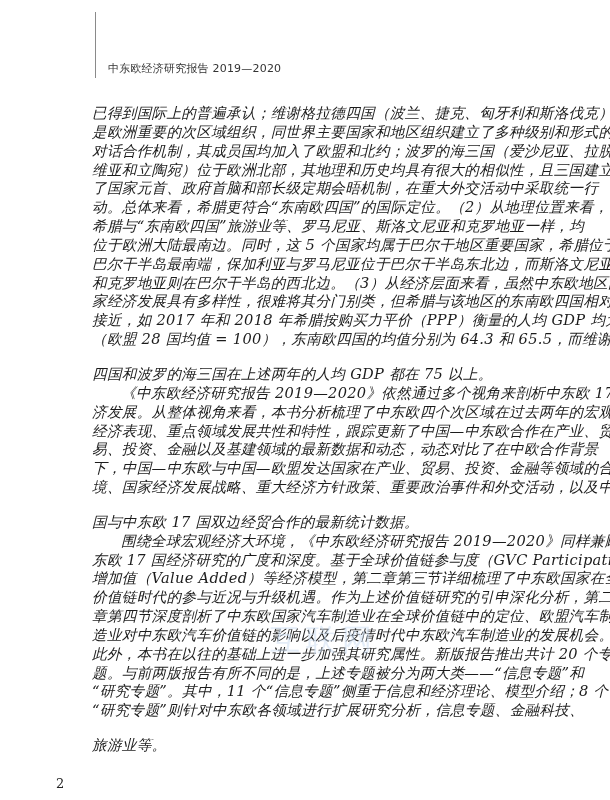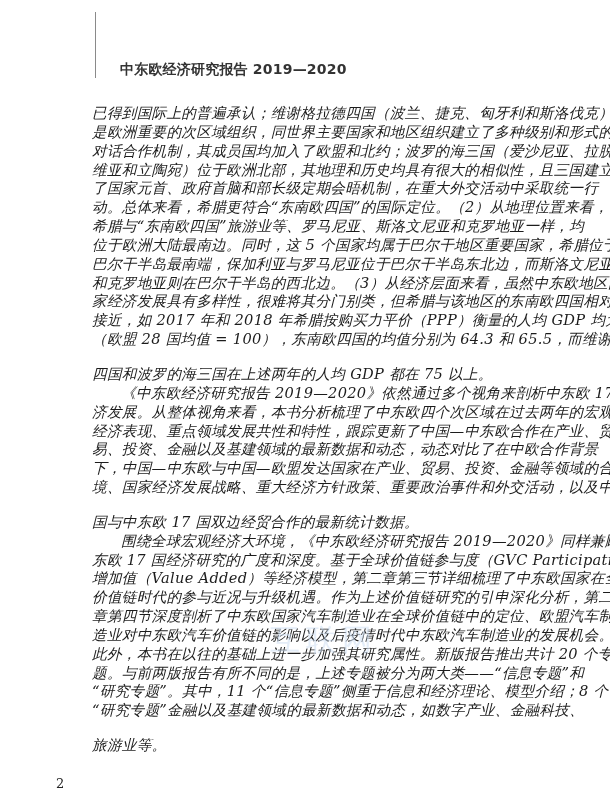--- a/index.html
+++ b/index.html
@@ -1,20 +1,20 @@
 <!DOCTYPE html>
 <html><head>
 <meta charset="utf-8">
 <style>
   html, body { margin: 0; padding: 0; background: #ffffff; }
   body { width: 610px; height: 800px; position: relative; overflow: hidden;
          font-family: "DejaVu Serif", "Liberation Serif", serif; color: #1c1c1c; }
   .header-rule { position: absolute; left: 95px; top: 12px; width: 1px; height: 66px; background: #8a8a8a; }
-  .header-title { position: absolute; left: 120px; top: 61px; font-family: "DejaVu Sans", "Liberation Sans", sans-serif;
-                  font-size: 14px; color: #333; letter-spacing: 0.2px; font-weight: bold; }
+  .header-title { position: absolute; left: 108px; top: 61px; font-family: "DejaVu Sans", "Liberation Sans", sans-serif;
+                  font-size: 11px; color: #333; letter-spacing: 0.2px; }
   .body-text { position: absolute; left: 92px; top: 104px; width: 428px; }
   .line { height: 18.85px; line-height: 18.85px; font-size: 14.6px; white-space: nowrap;
           text-align: justify; text-align-last: justify; letter-spacing: 0.3px; font-style: italic; }
   .line.last { text-align-last: left; margin-top: 16px; }
   .line.indent { padding-left: 29px; }
   .page-number { position: absolute; left: 56px; top: 776px; font-size: 13px; color: #222; }
   .watermark { position: absolute; left: 270px; top: 620px; font-size: 30px; color: #cfe0f4;
                opacity: 0.55; font-family: Liberation Mono, monospace; letter-spacing: 6px; pointer-events: none; }
 </style>
 </head>
@@ -47,19 +47,19 @@
     <div class="line last">国与中东欧 17 国双边经贸合作的最新统计数据。</div>
     <div class="line indent">围绕全球宏观经济大环境，《中东欧经济研究报告 2019—2020》同样兼顾中</div>
     <div class="line">东欧 17 国经济研究的广度和深度。基于全球价值链参与度（GVC Participation）、</div>
     <div class="line">增加值（Value Added）等经济模型，第二章第三节详细梳理了中东欧国家在全球</div>
     <div class="line">价值链时代的参与近况与升级机遇。作为上述价值链研究的引申深化分析，第二</div>
     <div class="line">章第四节深度剖析了中东欧国家汽车制造业在全球价值链中的定位、欧盟汽车制</div>
     <div class="line">造业对中东欧汽车价值链的影响以及后疫情时代中东欧汽车制造业的发展机会。</div>
     <div class="line">此外，本书在以往的基础上进一步加强其研究属性。新版报告推出共计 20 个专</div>
     <div class="line">题。与前两版报告有所不同的是，上述专题被分为两大类——“信息专题”和</div>
     <div class="line">“研究专题”。其中，11 个“信息专题”侧重于信息和经济理论、模型介绍；8 个</div>
-    <div class="line">“研究专题”金融以及基建领域的最新数据和动态，如数字产业、金融科技、</div>
+    <div class="line">“研究专题”则针对中东欧各领域进行扩展研究分析，信息专题、金融科技、</div>
     <div class="line last">旅游业等。</div>
   </div>
 
 <div class="watermark">互联网</div>
 
 <div class="page-number">2</div>
 
 </body></html>

